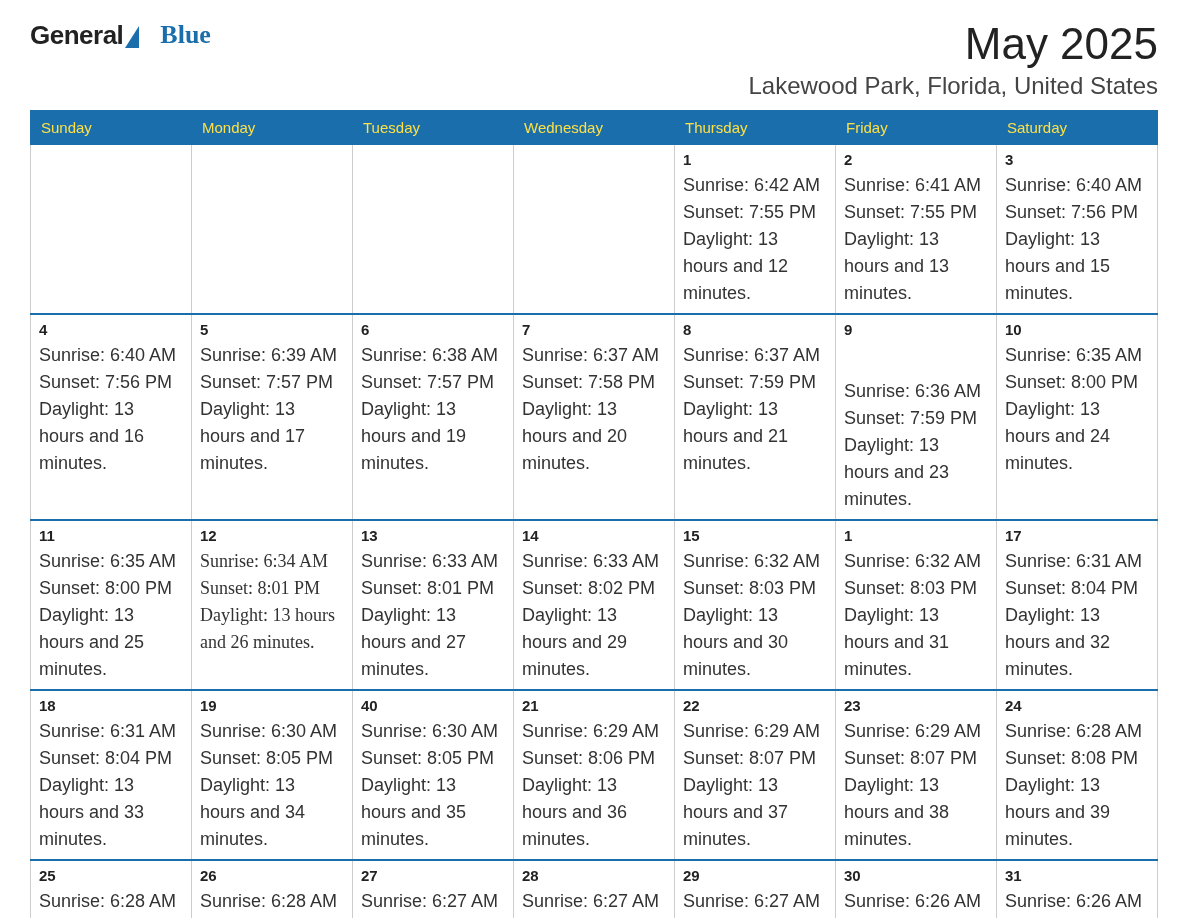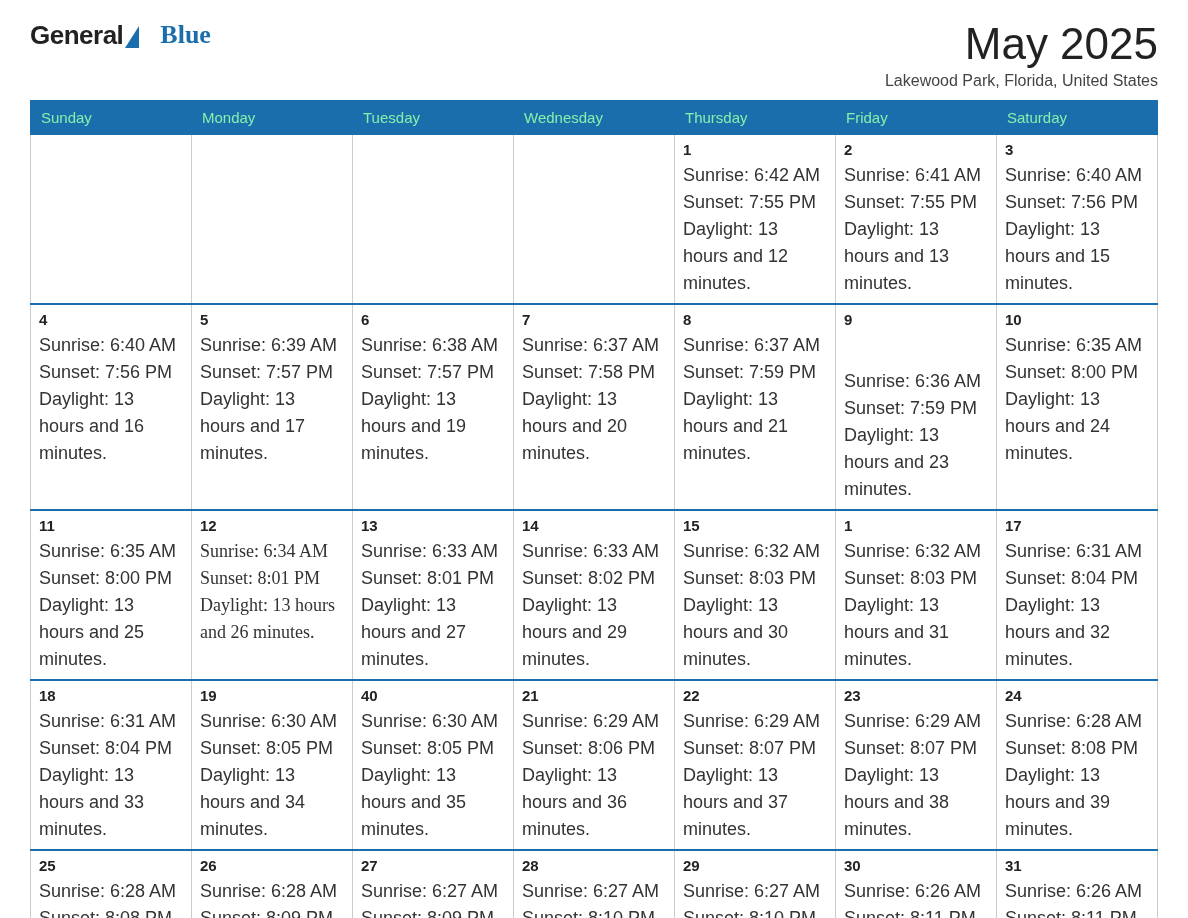--- a/index.html
+++ b/index.html
@@ -50,33 +50,33 @@
     .title-section {
       text-align: right;
     }
     .month-title {
       font-size: 44px;
       font-weight: normal;
       color: #222;
       line-height: 1.1;
     }
     .location-title {
-      font-size: 16px;
+      font-size: 24px;
       color: #444;
       margin-top: 4px;
       text-align: center;
     }
     .calendar-table {
       width: 100%;
       border-collapse: collapse;
       margin-top: 10px;
     }
     .calendar-table th {
       background-color: #1a6eab;
-      color: #86efac;
+      color: #fde047;
       font-size: 15px;
       font-weight: normal;
       padding: 8px 10px;
       text-align: left;
       border: 1px solid #1a6eab;
     }
     .calendar-table td {
       vertical-align: top;
       border: 1px solid #ccc;
       padding: 6px 8px;

